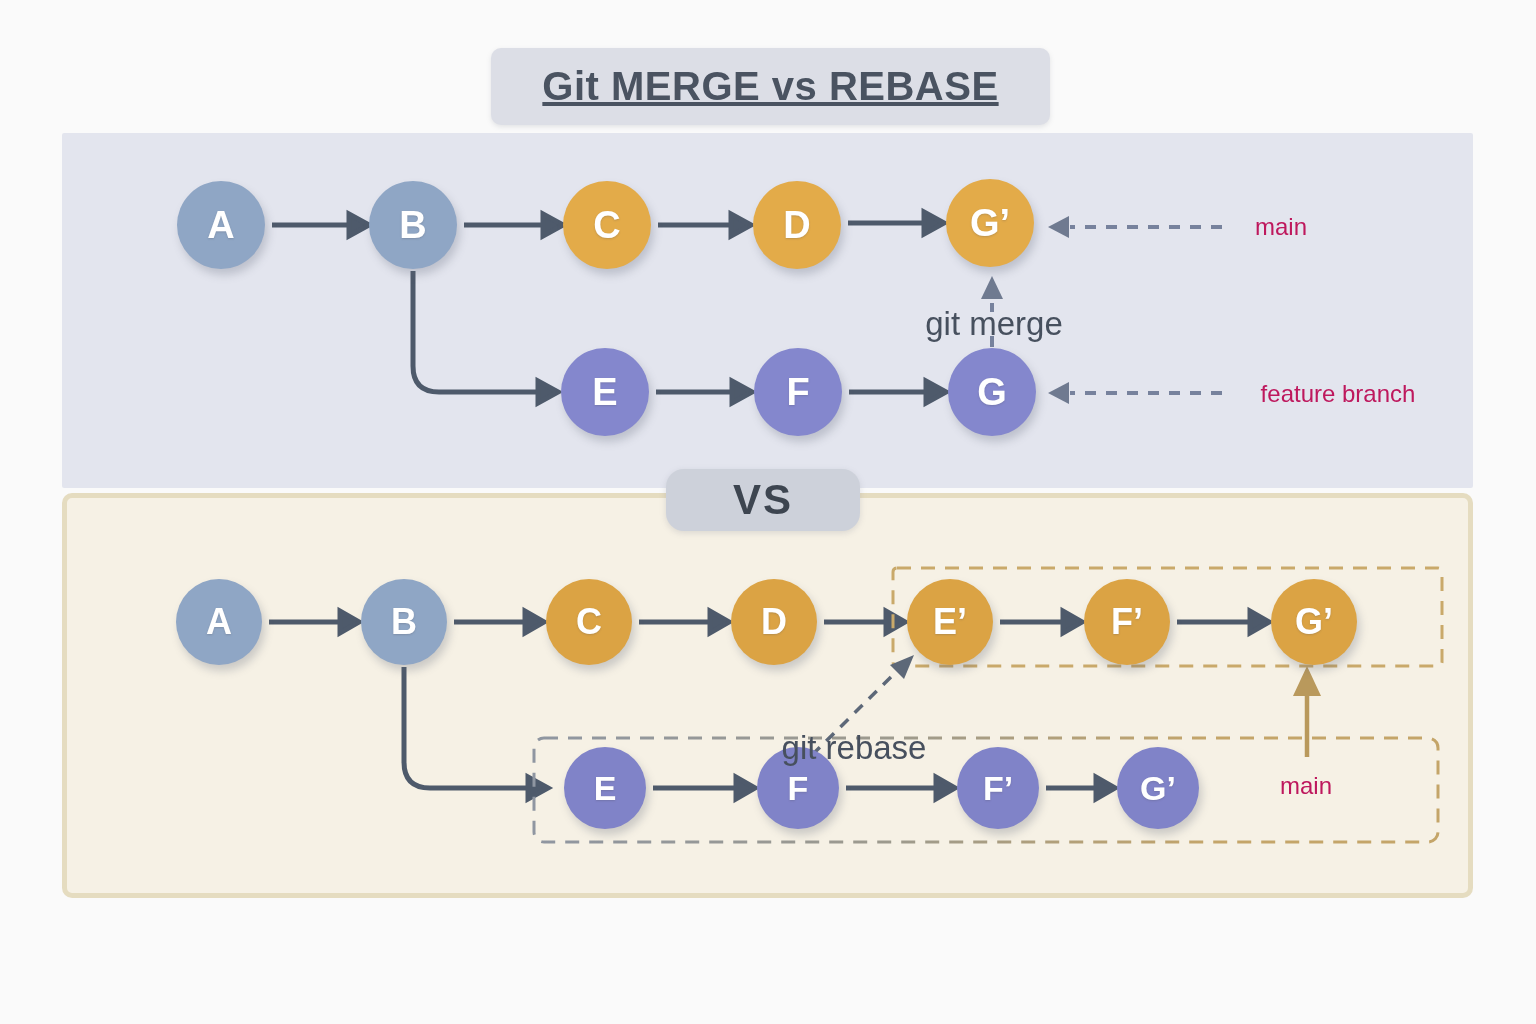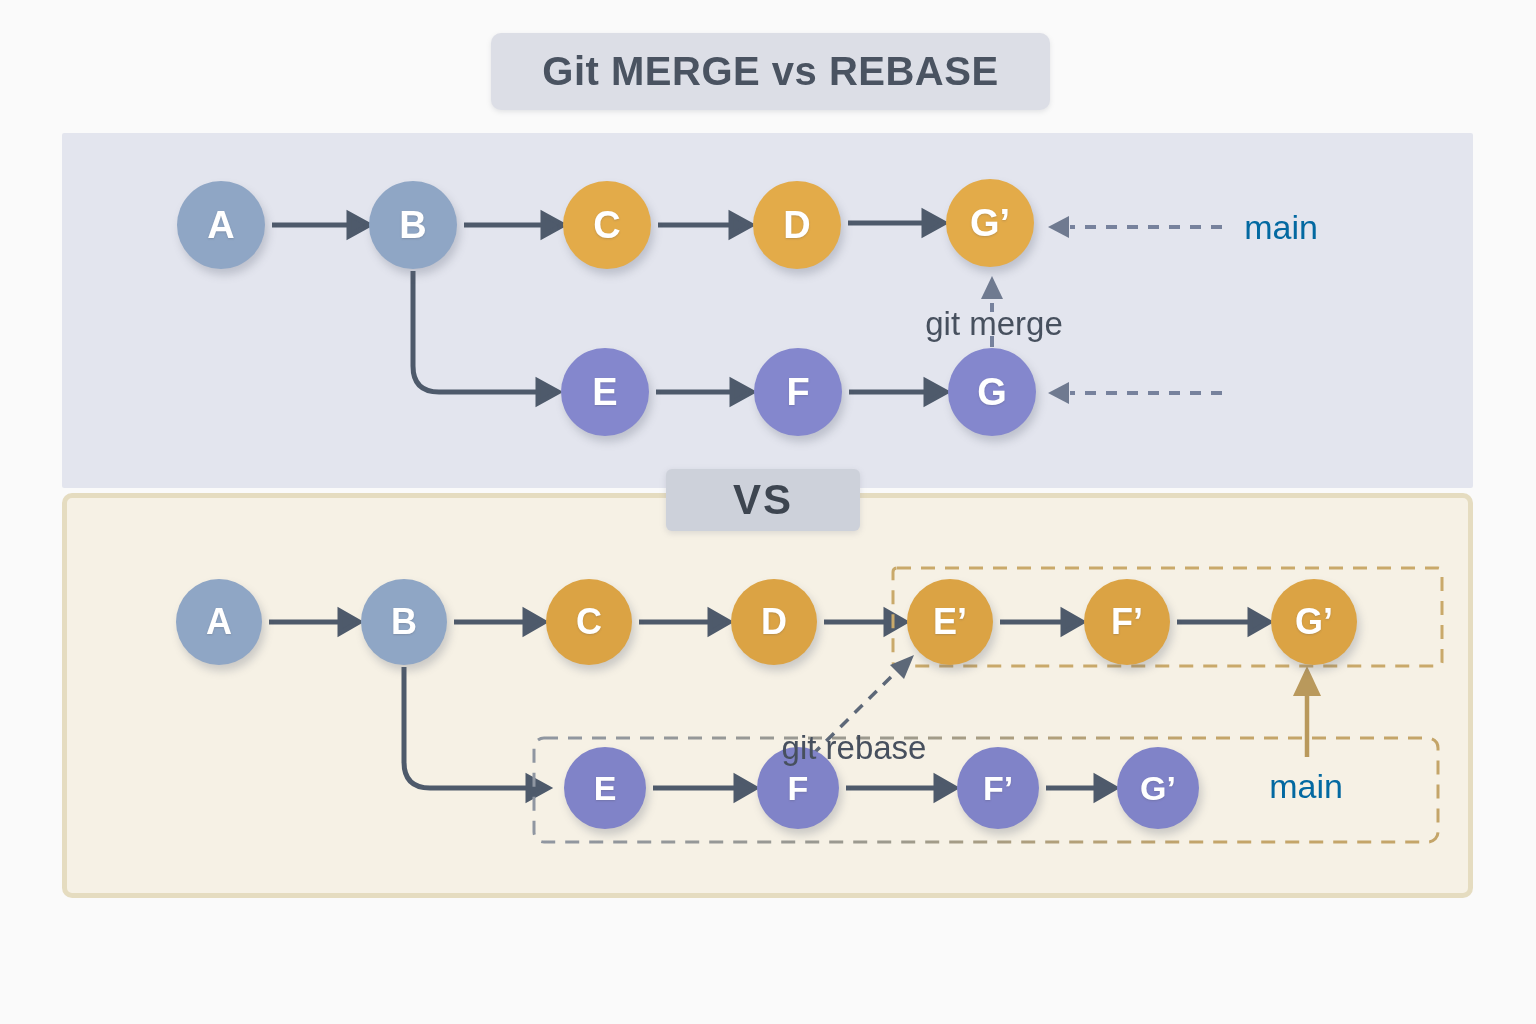--- a/index.html
+++ b/index.html
@@ -31,31 +31,32 @@
   .sz82 { width:82px; height:82px; font-size:34px; }
   .blue   { background:#8fa6c5; }
   .orange { background:#e3ab49; }
   .orange2{ background:#dba344; }
   .purple { background:#8487cd; }
   .purple2{ background:#8083c8; }
   .diagram-label {
     position:absolute; z-index:3; transform:translate(-50%,-50%);
     color:#47505e; font-size:33px; white-space:nowrap;
   }
-  .ref-label { font-size:34px; color:#0369a1; }
+  .ref-label { font-size:24px; color:#be185d; }
   #title-box {
-    position:absolute; z-index:4; left:491px; top:33px; width:559px; height:77px;
+    position:absolute; z-index:4; left:491px; top:48px; width:559px; height:77px;
     background:#dcdee6; border-radius:10px;
     display:flex; align-items:center; justify-content:center;
     font-size:40px; font-weight:bold; color:#4a5361; letter-spacing:.5px;
     box-shadow:0 2px 5px rgba(120,125,140,.18);
+    text-decoration:underline;
   }
   #vs-badge {
     position:absolute; z-index:4; left:666px; top:469px; width:194px; height:62px;
-    background:#cdd1da; border-radius:6px;
+    background:#cdd1da; border-radius:18px;
     display:flex; align-items:center; justify-content:center;
     font-size:42px; font-weight:bold; color:#3d4550; letter-spacing:2px;
     box-shadow:0 2px 6px rgba(120,125,140,.22);
   }
 </style>
 </head>
 <body>
 
 <div id="stage">
 
@@ -181,20 +182,21 @@
   <div class="node sz88 blue" style="left:369px; top:181px;">B</div>
   <div class="node sz88 orange" style="left:563px; top:181px;">C</div>
   <div class="node sz88 orange" style="left:753px; top:181px;">D</div>
   <div class="node sz88 orange" style="left:946px; top:179px;">G’</div>
   <div class="node sz88 purple" style="left:561px; top:348px;">E</div>
   <div class="node sz88 purple" style="left:754px; top:348px;">F</div>
   <div class="node sz88 purple" style="left:948px; top:348px;">G</div>
 
   <div class="diagram-label" style="left:994px; top:324px;text-align:center;">git merge</div>
   <div class="diagram-label ref-label" style="left:1281px; top:227px;">main</div>
+  <div class="diagram-label ref-label" style="left:1338px; top:394px;">feature branch</div>
 
   <div class="node sz86 blue" style="left:176px; top:579px;">A</div>
   <div class="node sz86 blue" style="left:361px; top:579px;">B</div>
   <div class="node sz86 orange2" style="left:546px; top:579px;">C</div>
   <div class="node sz86 orange2" style="left:731px; top:579px;">D</div>
   <div class="node sz86 orange2" style="left:907px; top:579px;">E’</div>
   <div class="node sz86 orange2" style="left:1084px; top:579px;">F’</div>
   <div class="node sz86 orange2" style="left:1271px; top:579px;">G’</div>
   <div class="node sz82 purple2" style="left:564px; top:747px;">E</div>
   <div class="node sz82 purple2" style="left:757px; top:747px;">F</div>

